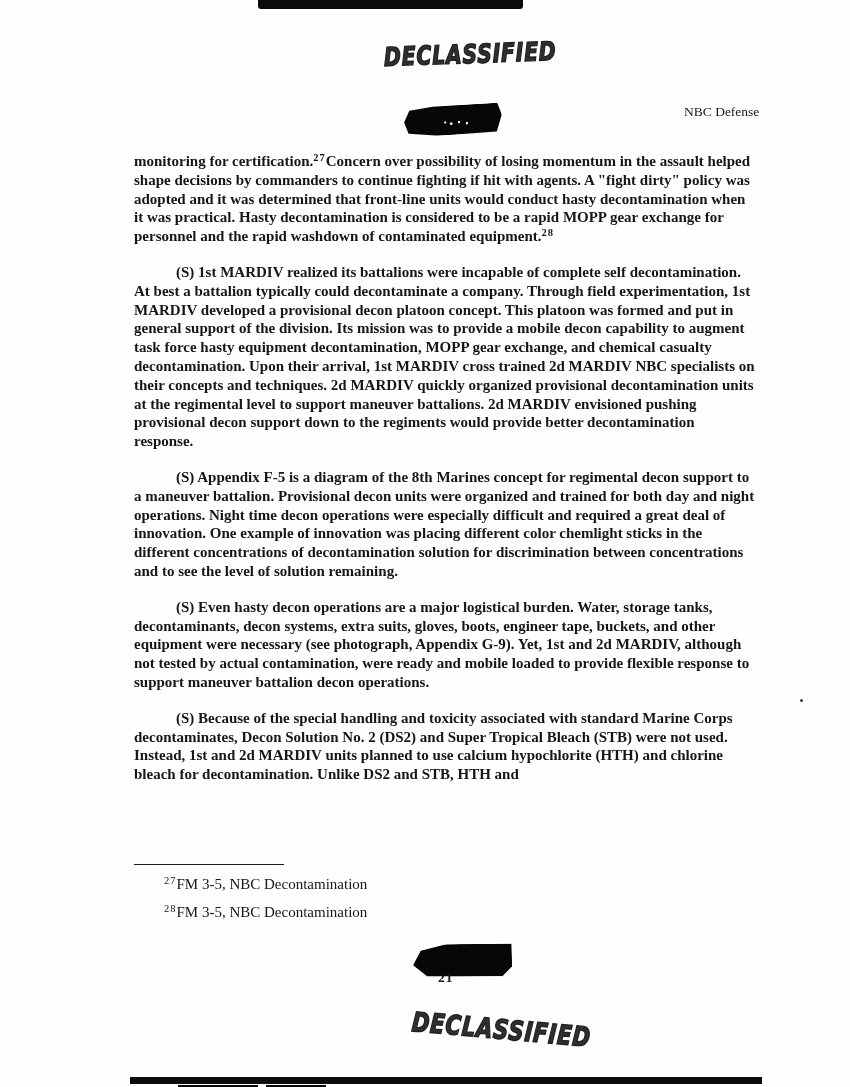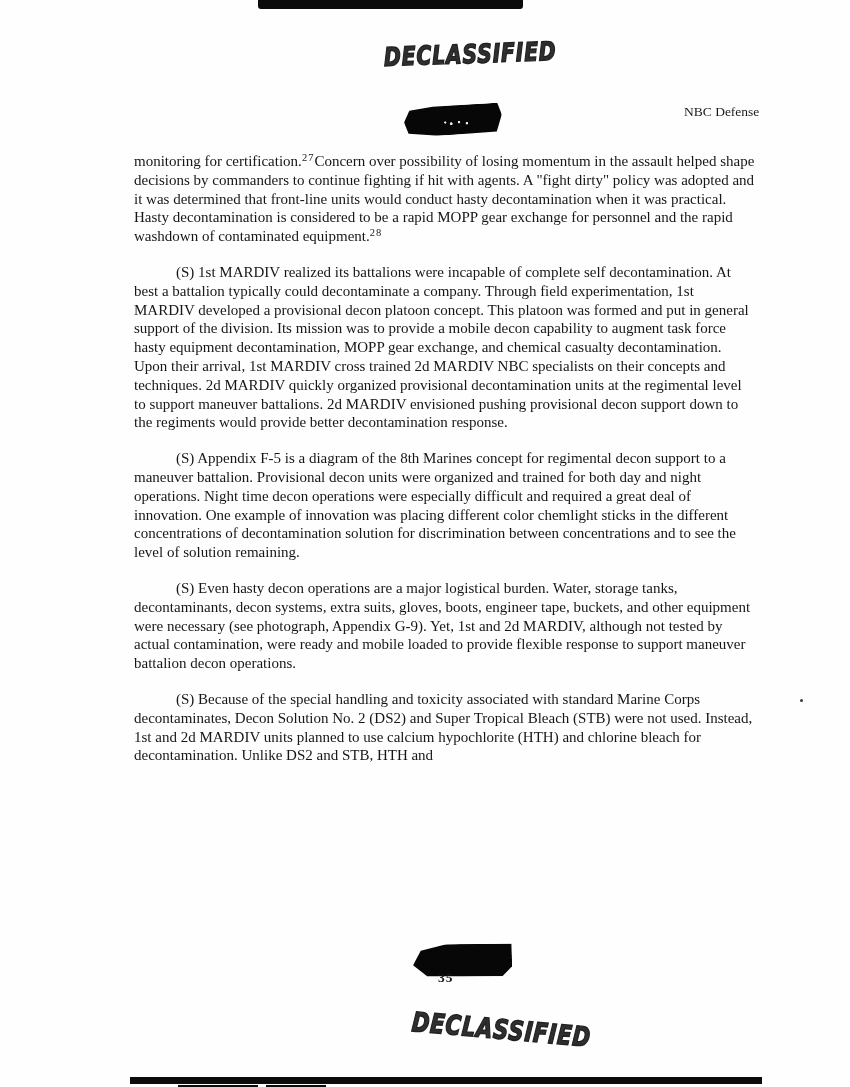--- a/index.html
+++ b/index.html
@@ -103,21 +103,21 @@
   
   .body-text {
     position: absolute;
     left: 134px; top: 152px;
     width: 636px; height: 712px;
     overflow: hidden;
     font-size: 15px;
     line-height: 18.8px;
     text-align: left;
   }
-  .para { margin: 0 15px 17px 0; }
+  .para { margin: 0 15px 17px 0; font-weight: bold; }
   .para.indent { text-indent: 42px; }
   sup {
     font-size: 10.5px;
     line-height: 0;
     vertical-align: 5px;
     letter-spacing: 1px;
   }
 
   
   .footnote-area {
@@ -167,24 +167,29 @@
   <div class="redaction redaction-top"></div>
 
   <div class="body-text">
     <p class="para"><span>monitoring for certification.</span><sup>27</sup><span>Concern over possibility of losing momentum in the assault helped shape decisions by commanders to continue fighting if hit with agents.  A "fight dirty" policy was adopted and it was determined that front-line units would conduct hasty decontamination when it was practical.  Hasty decontamination is considered to be a rapid MOPP gear exchange for personnel and the rapid washdown of contaminated equipment.</span><sup>28</sup></p>
     <p class="para indent">(S) 1st MARDIV realized its battalions were incapable of complete self decontamination.  At best a battalion typically could decontaminate a company.  Through field experimentation, 1st MARDIV developed a provisional decon platoon concept.  This platoon was formed and put in general support of the division.  Its mission was to provide a mobile decon capability to augment task force hasty equipment decontamination, MOPP gear exchange, and chemical casualty decontamination.  Upon their arrival, 1st MARDIV cross trained 2d MARDIV NBC specialists on their concepts and techniques.  2d MARDIV quickly organized provisional decontamination units at the regimental level to support maneuver battalions.  2d MARDIV envisioned pushing provisional decon support down to the regiments would provide better decontamination response.</p>
     <p class="para indent">(S) Appendix F-5 is a diagram of the 8th Marines concept for regimental decon support to a maneuver battalion.  Provisional decon units were organized and trained for both day and night operations.  Night time decon operations were especially difficult and required a great deal of innovation.  One example of innovation was placing different color chemlight sticks in the different concentrations of decontamination solution for discrimination between concentrations and to see the level of solution remaining.</p>
     <p class="para indent">(S) Even hasty decon operations are a major logistical burden.  Water, storage tanks, decontaminants, decon systems, extra suits, gloves, boots, engineer tape, buckets, and other equipment were necessary (see photograph, Appendix G-9).  Yet, 1st and 2d MARDIV, although not tested by actual contamination, were ready and mobile loaded to provide flexible response to support maneuver battalion decon operations.</p>
     <p class="para indent">(S) Because of the special handling and toxicity associated with standard Marine Corps decontaminates, Decon Solution No. 2 (DS2) and Super Tropical Bleach (STB) were not used.  Instead, 1st and 2d MARDIV units planned to use calcium hypochlorite (HTH) and chlorine bleach for decontamination.  Unlike DS2 and STB, HTH and</p>
   </div>
 
+  <div class="footnote-area">
+    <div class="footnote-rule"></div>
+    <p class="footnote"><sup>27</sup><span>FM 3-5, NBC Decontamination</span></p>
+    <p class="footnote"><sup>28</sup><span>FM 3-5, NBC Decontamination</span></p>
+  </div>
 
   <div class="redaction redaction-bottom"></div>
 
-  <div class="page-number">35</div>
+  <div class="page-number">21</div>
 
   <div class="stamp stamp-bottom">DECLASSIFIED</div>
 
   <div class="speck"></div>
 
   <div class="bottom-bar"></div>
   <div class="bottom-tick-1"></div>
   <div class="bottom-tick-2"></div>
 
 </div>

